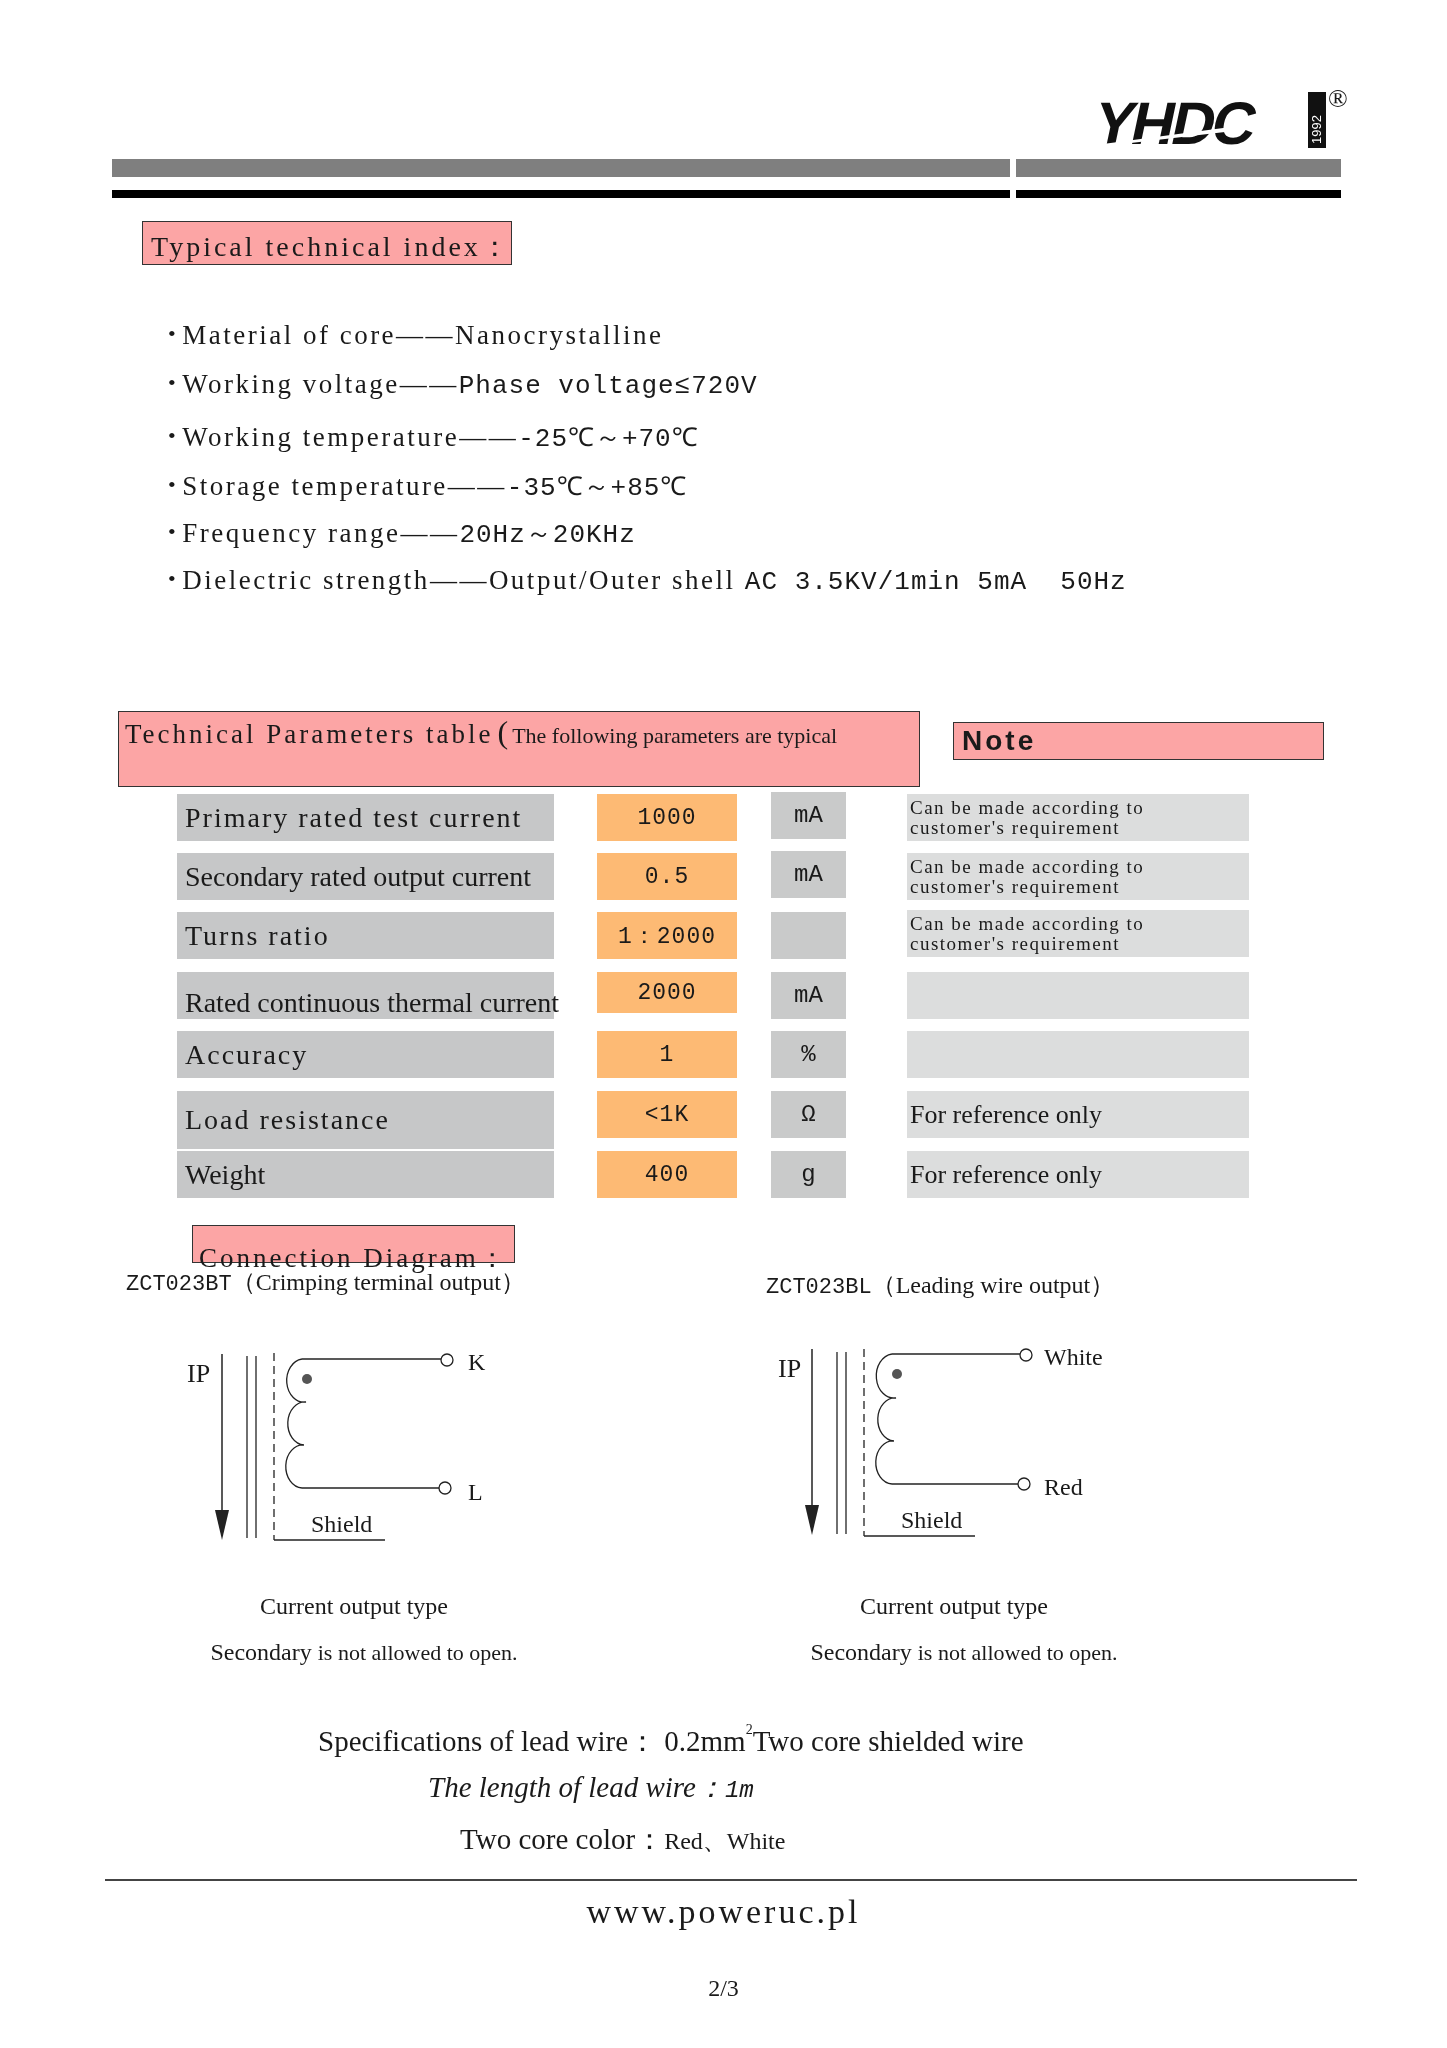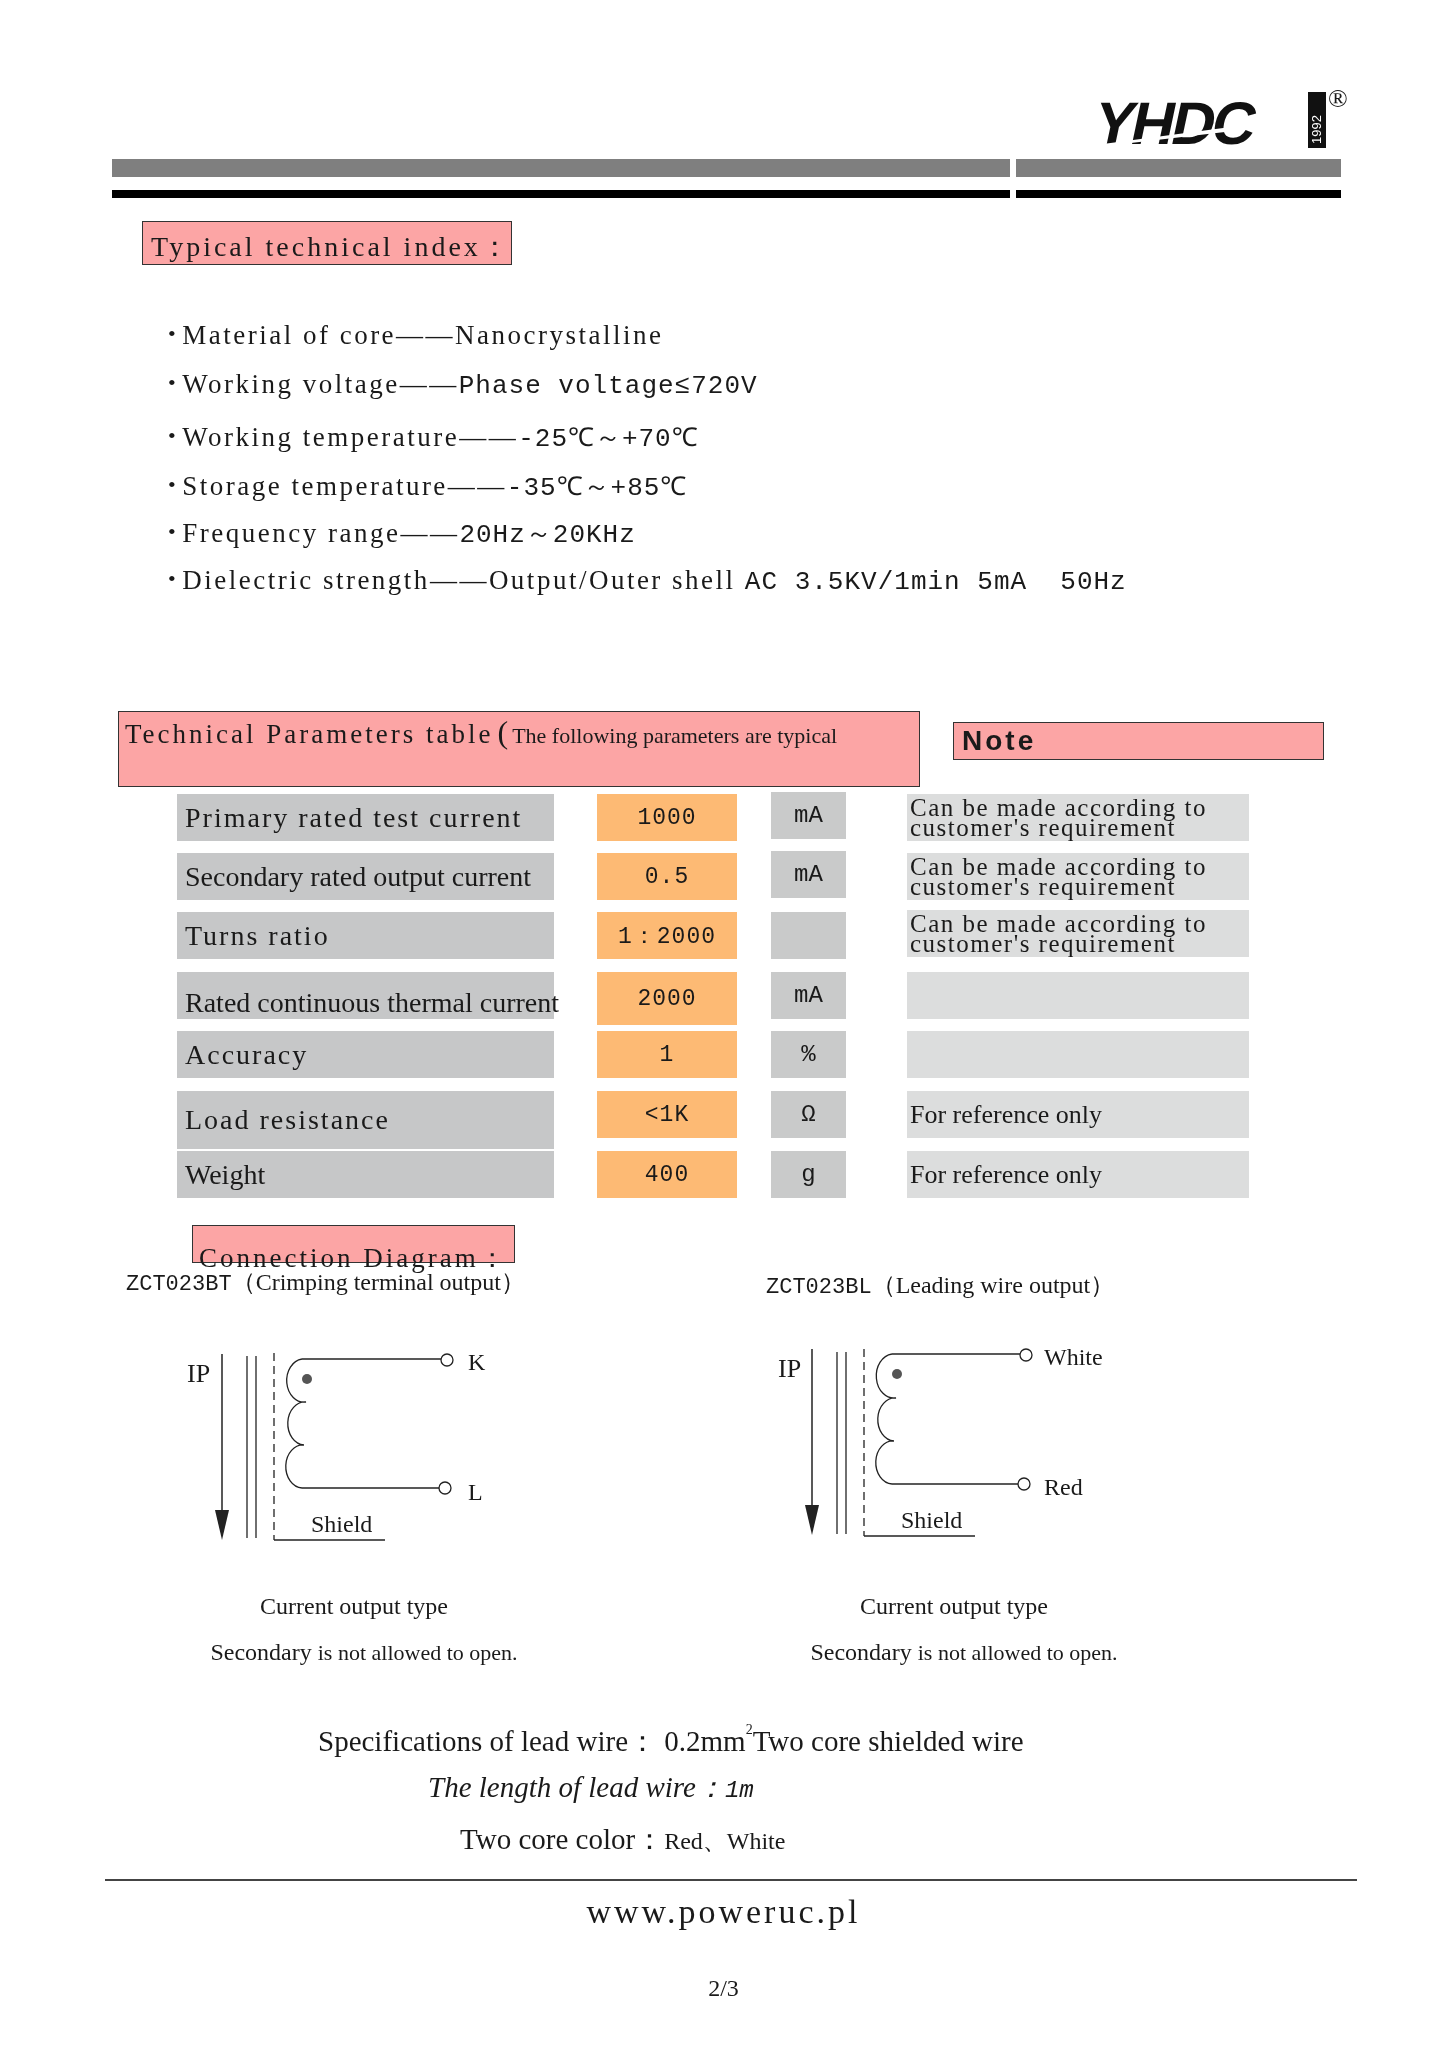--- a/index.html
+++ b/index.html
@@ -29,21 +29,21 @@
   .heading2 .line2 { font-size: 22px; margin-top: 2px; }
 
   .note-box { left: 953px; top: 722px; width: 371px; height: 38px; padding: 2px 0 0 8px; font-family: "Liberation Sans", sans-serif; font-weight: bold; font-size: 28px; letter-spacing: 3px; }
 
   
   .cell { position: absolute; display: flex; align-items: center; white-space: nowrap; overflow: visible; }
   .c-name { left: 177px; width: 377px; background: #c6c7c8; font-size: 28px; padding-left: 8px; }
   .c-val { left: 597px; width: 140px; background: #fdba74; font-size: 23px; justify-content: center; font-family: "Liberation Mono", monospace; letter-spacing: 1px; }
   .c-unit { left: 771px; width: 75px; background: #c9caca; font-size: 24px; justify-content: center; font-family: "Liberation Mono", monospace; }
   .c-note { left: 907px; width: 342px; background: #dcdddd; font-size: 26px; padding-left: 3px; }
-  .c-note.two { flex-direction: column; align-items: flex-start; justify-content: center; line-height: 20px; font-size: 25px; letter-spacing: 1.5px; }
+  .c-note.two { flex-direction: column; align-items: flex-start; justify-content: center; line-height: 20px; font-size: 19px; letter-spacing: 1.5px; }
   .spaced { letter-spacing: 2px; }
 
   .heading3 { left: 192px; top: 1225px; width: 323px; height: 38px; font-size: 27px; letter-spacing: 3px; padding: 14px 0 0 6px; white-space: nowrap; }
 
   .model { font-size: 24px; white-space: nowrap; }
   .model .code { font-family: "Liberation Mono", monospace; font-size: 22px; }
 
   .diagram { width: 380px; height: 240px; }
   .diagram text { font-family: "Liberation Serif", serif; fill: #1a1a1a; }
 
@@ -118,21 +118,21 @@
 
   <div class="cell c-name spaced" style="top:912px;height:47px;">Turns ratio</div>
   <div class="cell c-val" style="top:912px;height:47px;">1：2000</div>
   <div class="cell c-unit" style="top:912px;height:47px;"></div>
   <div class="cell c-note two" style="top:910px;height:47px;">
     <span>Can be made according to</span>
     <span>customer's requirement</span>
   </div>
 
   <div class="cell c-name" style="top:972px;height:47px;align-items:flex-end;padding-bottom:0;">Rated continuous thermal current</div>
-  <div class="cell c-val" style="top:972px;height:53px;">2000</div>
+  <div class="cell c-val" style="top:972px;height:41px;">2000</div>
   <div class="cell c-unit" style="top:972px;height:47px;">mA</div>
   <div class="cell c-note" style="top:972px;height:47px;"></div>
 
   <div class="cell c-name spaced" style="top:1031px;height:47px;">Accuracy</div>
   <div class="cell c-val" style="top:1031px;height:47px;">1</div>
   <div class="cell c-unit" style="top:1031px;height:47px;">%</div>
   <div class="cell c-note" style="top:1031px;height:47px;"></div>
 
   <div class="cell c-name spaced" style="top:1091px;height:58px;">Load resistance</div>
   <div class="cell c-val" style="top:1091px;height:47px;">&lt;1K</div>

